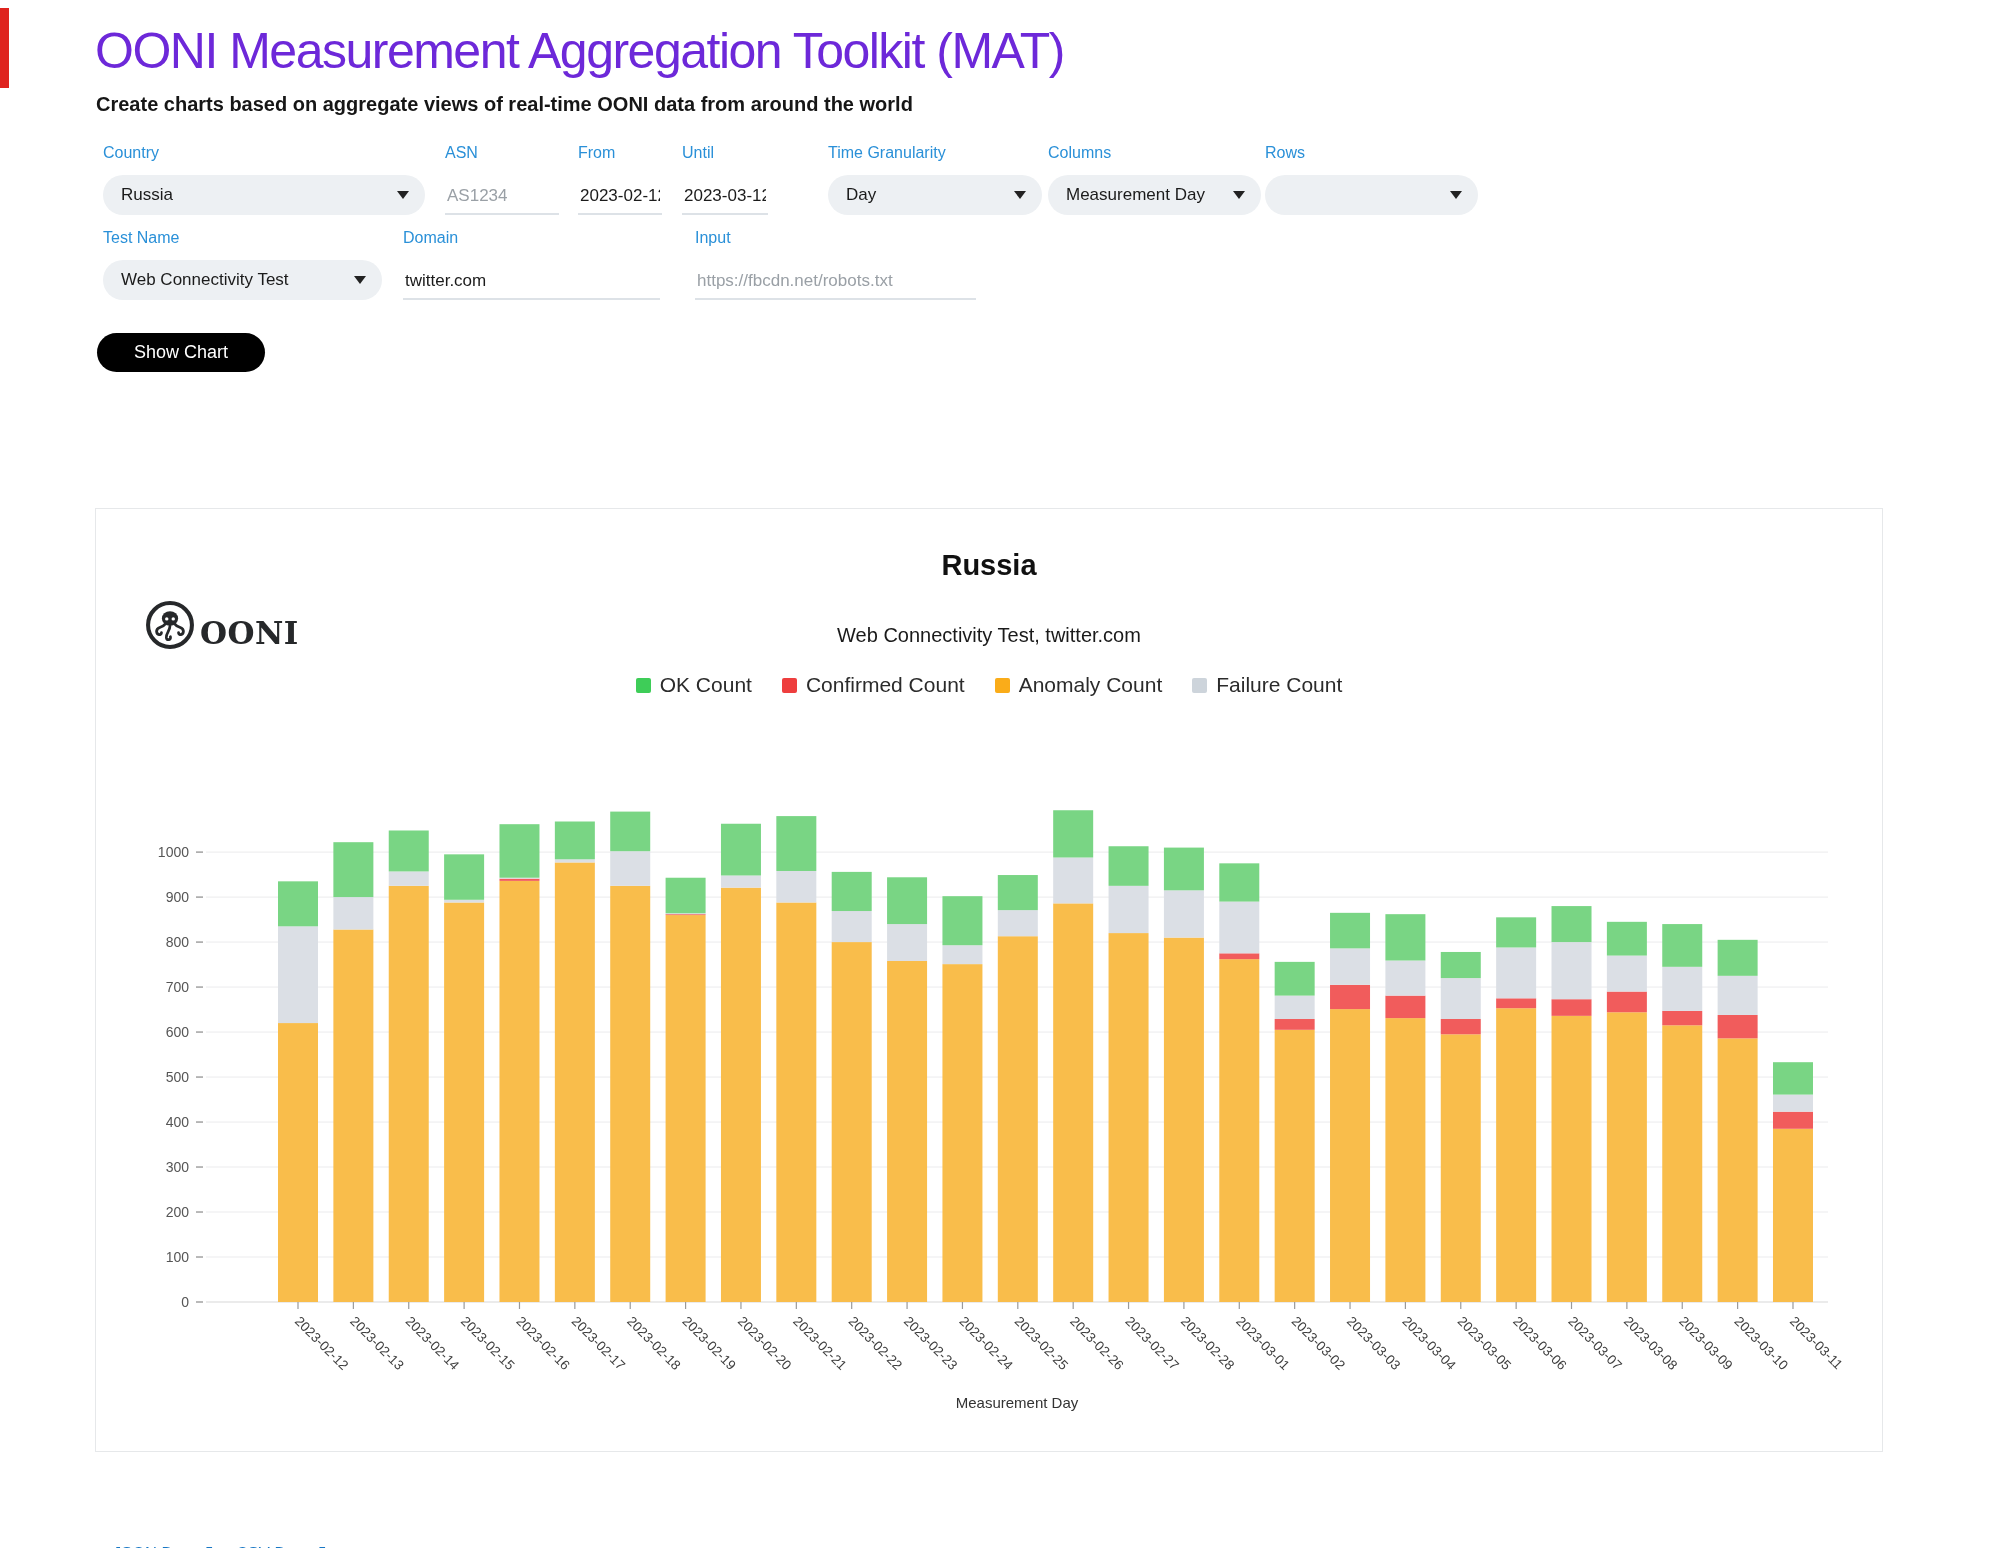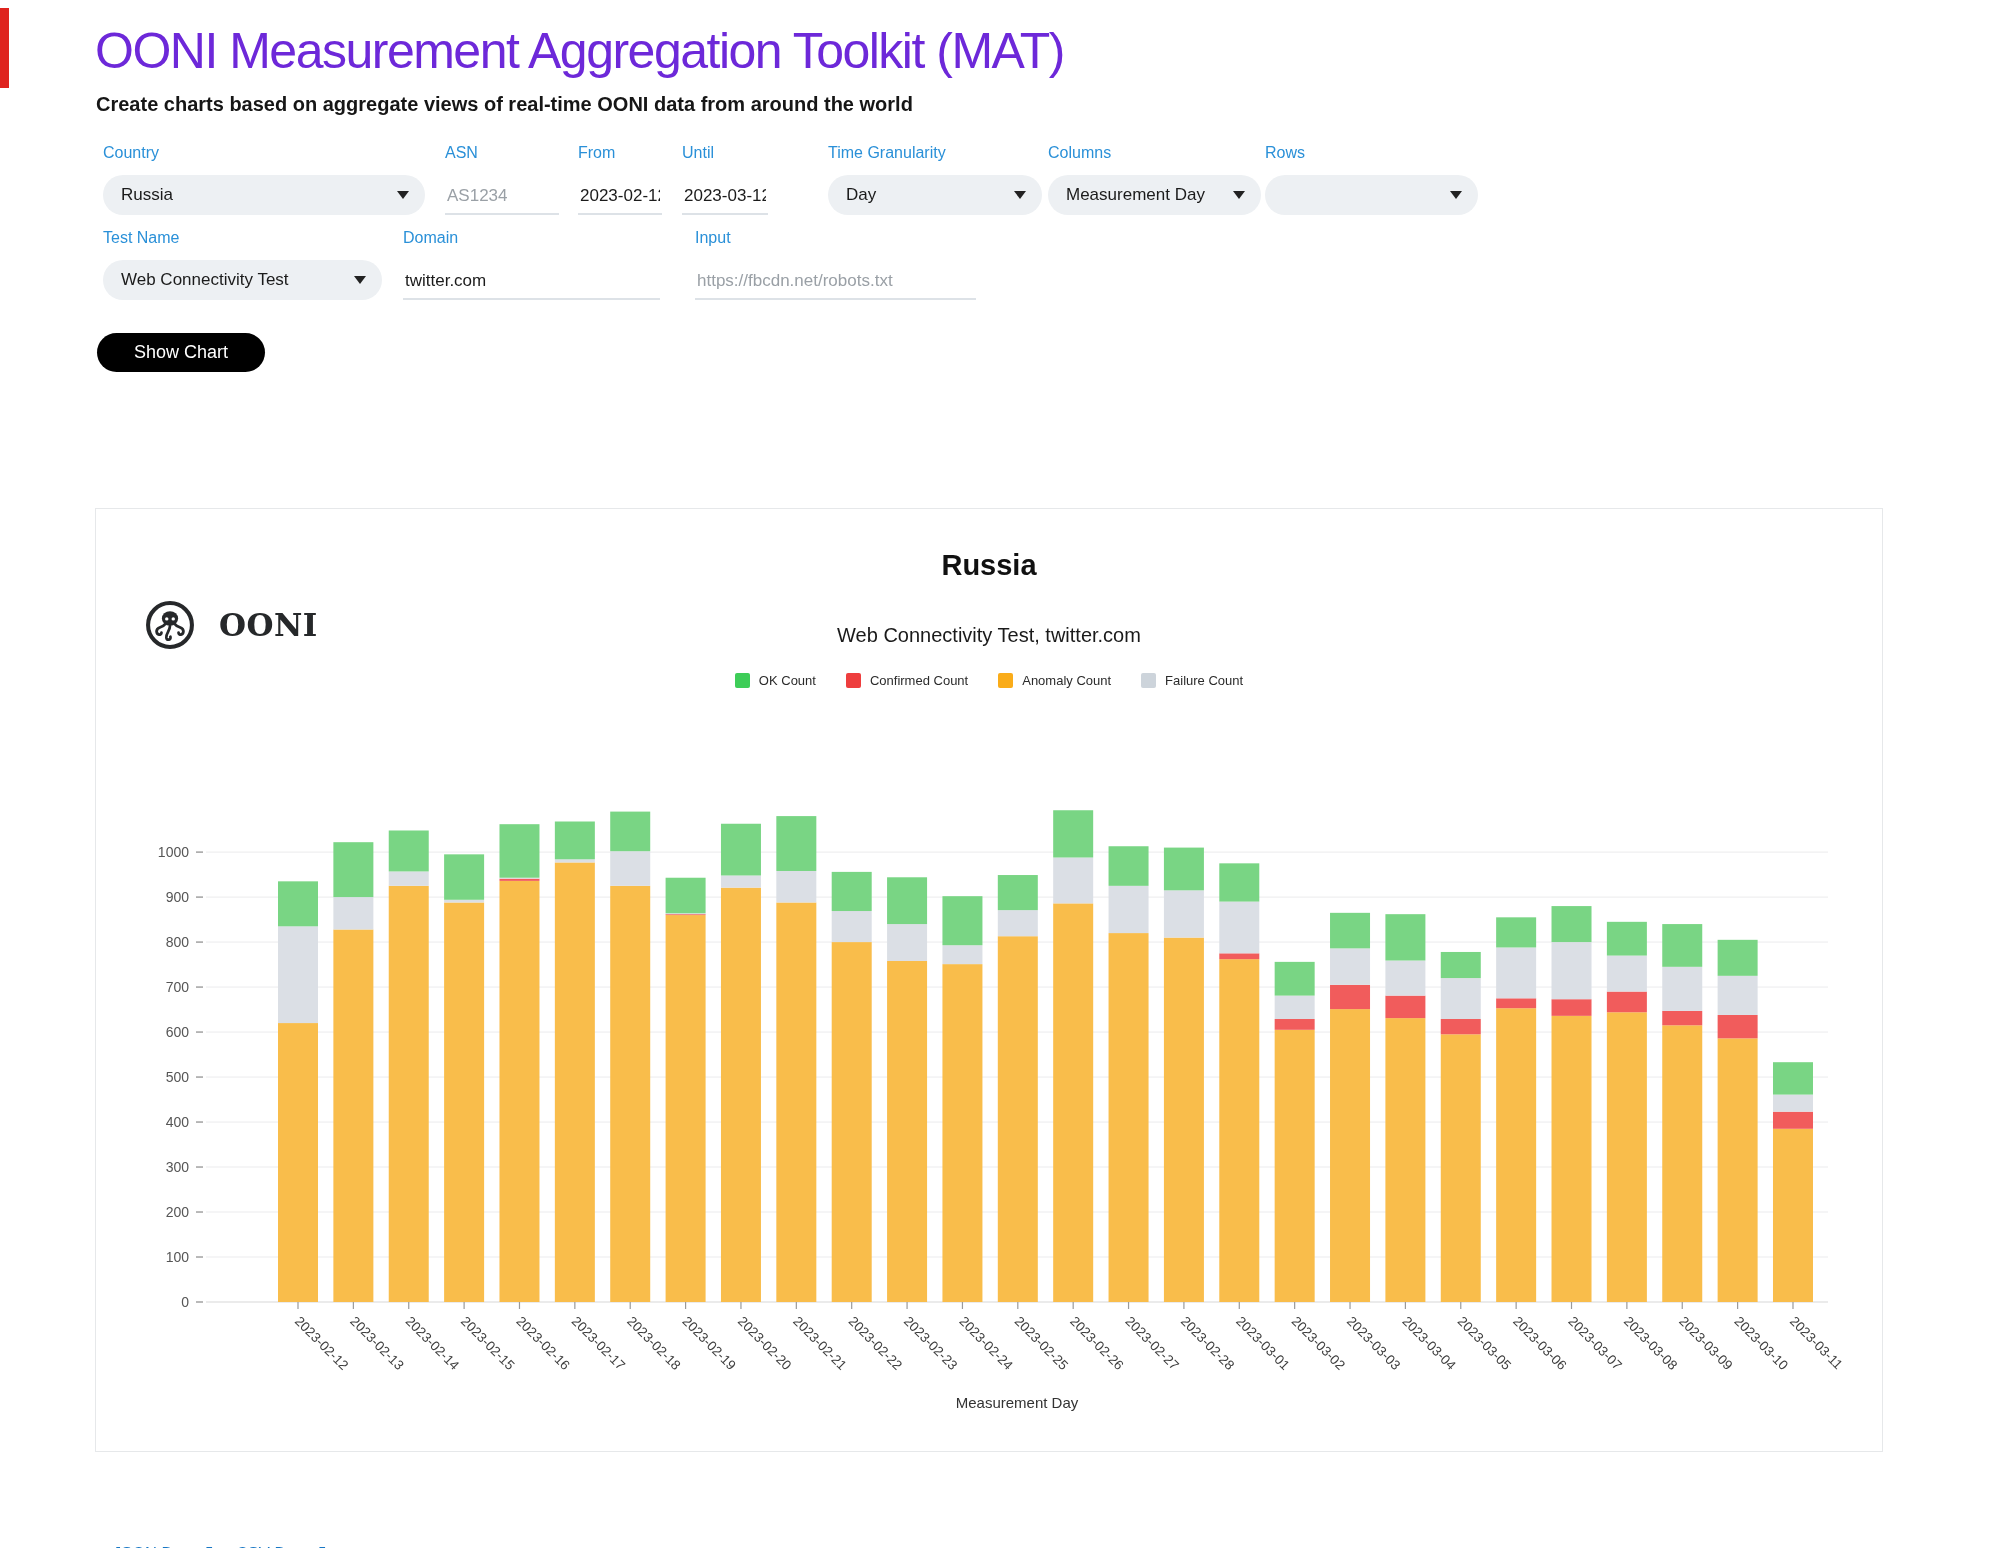--- a/index.html
+++ b/index.html
@@ -19,23 +19,23 @@
   .uinput::placeholder { color:#9aa0a6; }
 
   .show-chart-btn { position:absolute; left:97px; top:333px; width:168px; height:39px; border:none; border-radius:20px; background:#000000; color:#ffffff; font-family:"Liberation Sans",sans-serif; font-size:18px; cursor:pointer; }
 
   .chart-card { position:absolute; left:95px; top:508px; width:1788px; height:944px; border:1px solid #e6e8ea; background:#ffffff; }
   .chart-title { text-align:center; margin-top:40px; font-size:29px; font-weight:bold; color:#111; }
   .chart-subtitle { text-align:center; margin-top:42px; font-size:20px; font-weight:400; color:#1a1a1a; }
   .legend { display:flex; justify-content:center; align-items:center; gap:30px; margin-top:26px; }
   .legend-item { display:flex; align-items:center; gap:9px; }
   .legend-swatch { width:15px; height:15px; border-radius:2px; background:#ccc; }
-  .legend-label { font-size:13px; color:#2b2b2b; }
-
-  .ooni-logo { position:absolute; left:48px; top:90px; display:flex; align-items:center; gap:23px; }
+  .legend-label { font-size:21px; color:#2b2b2b; }
+
+  .ooni-logo { position:absolute; left:48px; top:90px; display:flex; align-items:flex-end; gap:4px; }
   .ooni-wordmark { font-family:"DejaVu Serif", serif; font-weight:bold; font-size:31px; color:#26282a; letter-spacing:0.5px; }
 
   #chart-svg { position:absolute; left:0; top:208px; }
 
   .links-row { position:absolute; left:95px; top:1544px; width:1788px; text-align:left; }
   .data-link { color:#1877c4; font-size:16.5px; text-decoration:none; margin-left:18px; white-space:nowrap; }
   .ext-ic { display:inline-block; vertical-align:-2px; margin-left:2px; }
 </style>
 </head>
 <body>

